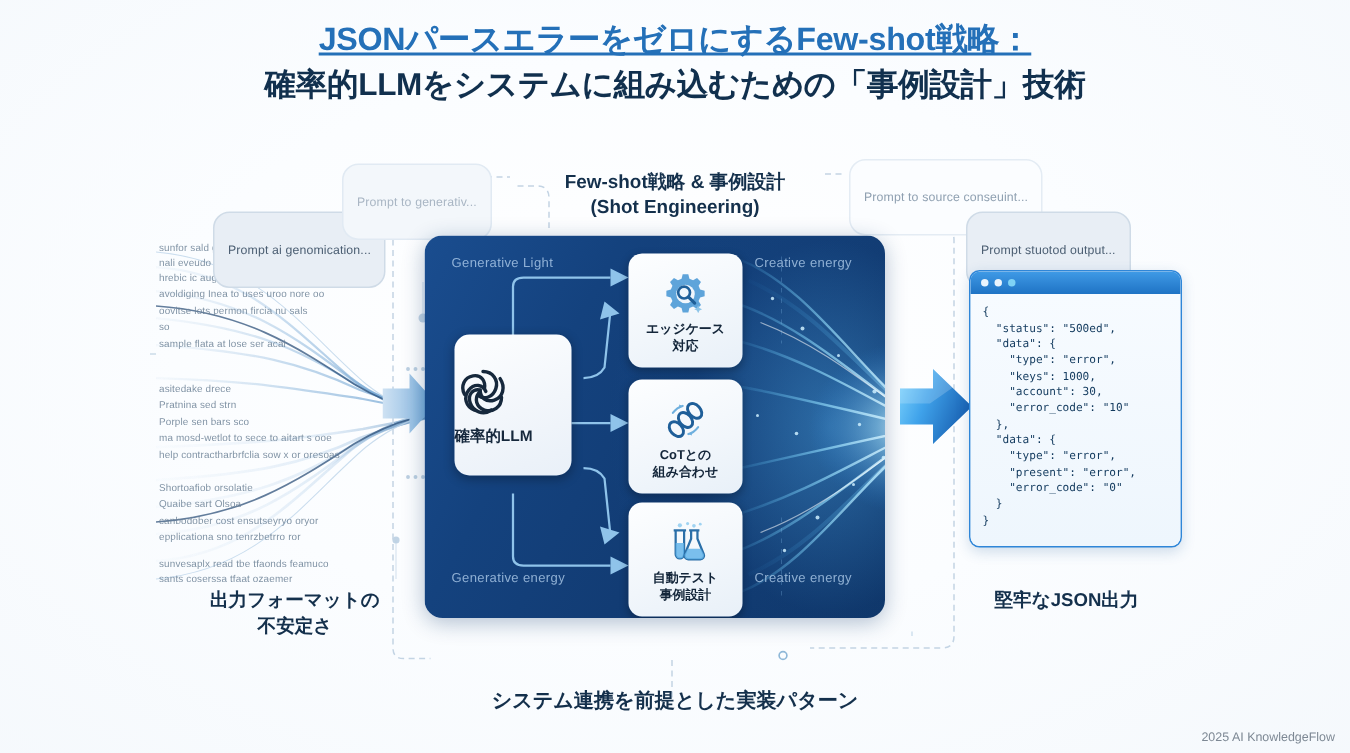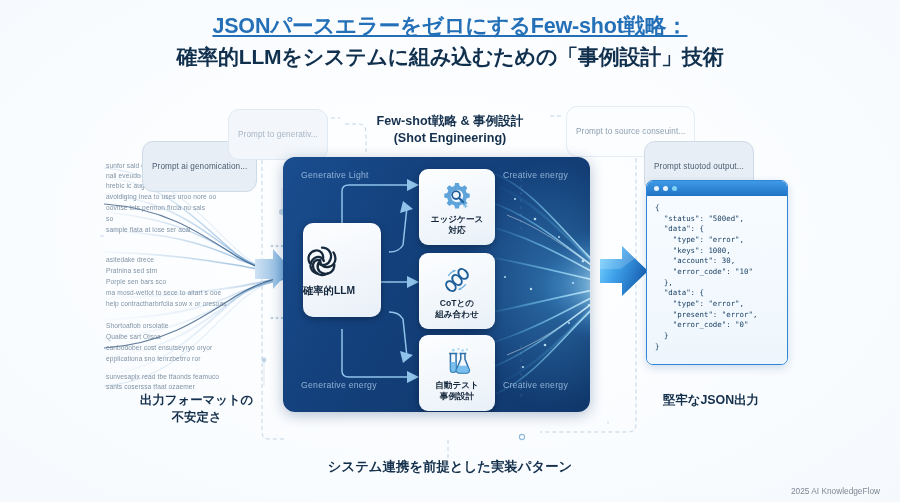--- a/index.html
+++ b/index.html
@@ -230,21 +230,21 @@
     left: 0; right: 0; top: 458px;
     text-align: center;
     font-size: 13.4px;
     font-weight: bold;
     color: #14304c;
     white-space: nowrap;
   }
 
   .footer {
     position: absolute;
-    right: 20px; bottom: 6px;
+    right: 10px; bottom: 6px;
     font-size: 8.3px;
     color: #7d8894;
     white-space: nowrap;
   }
 </style>
 </head>
 <body>
 
 <div id="page">
 

